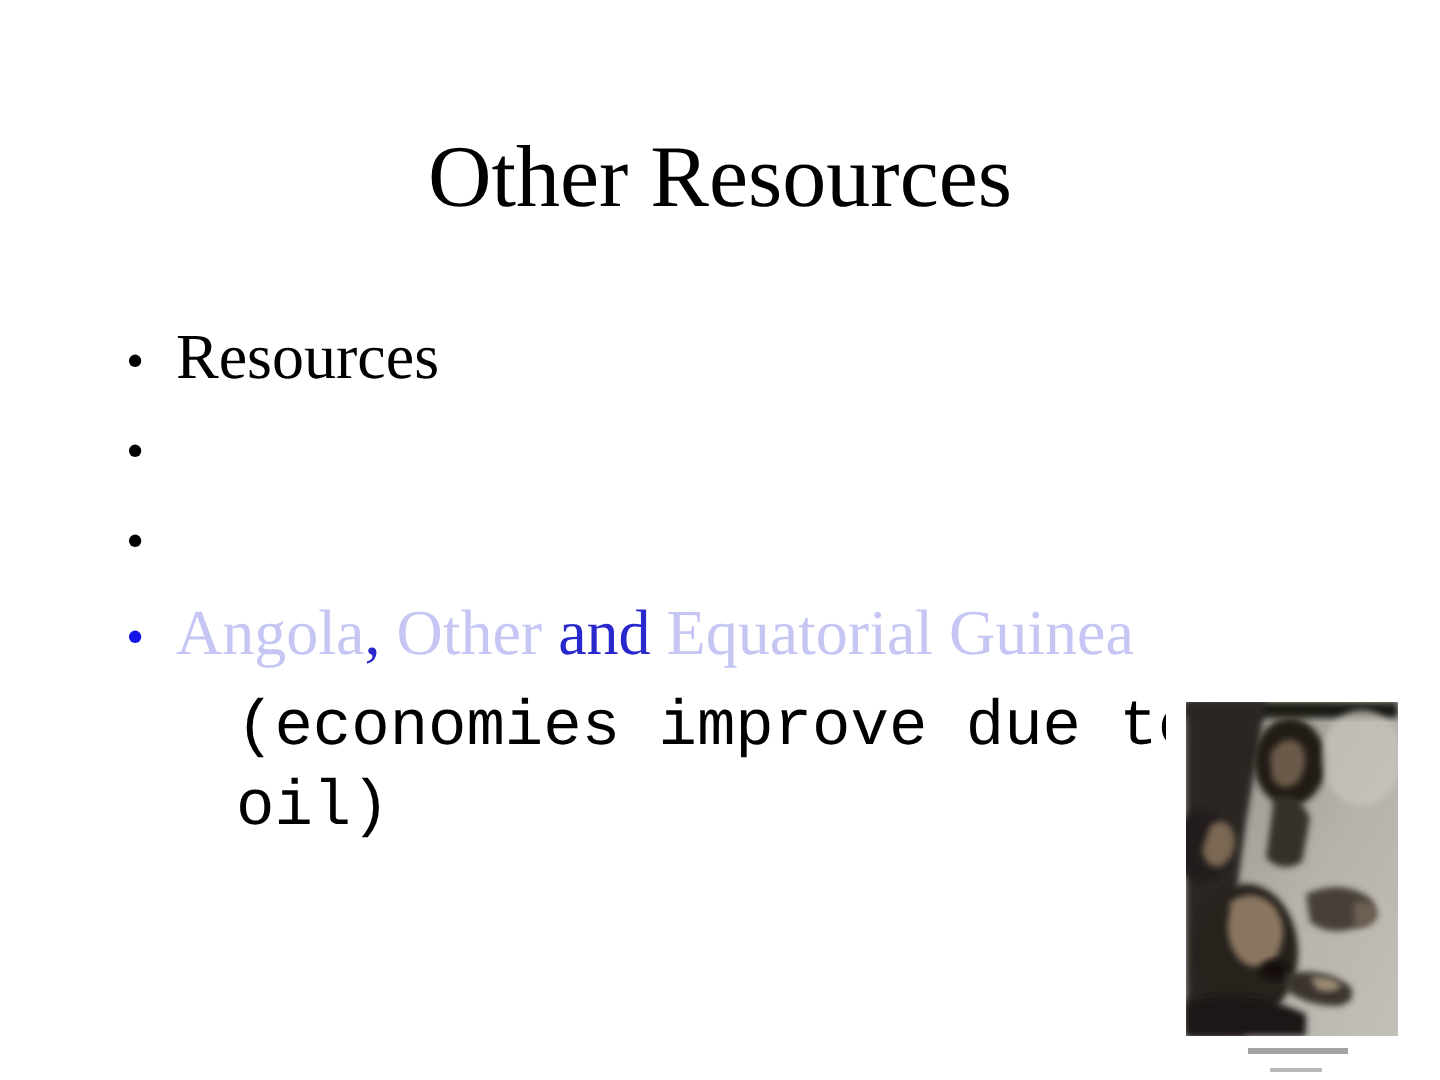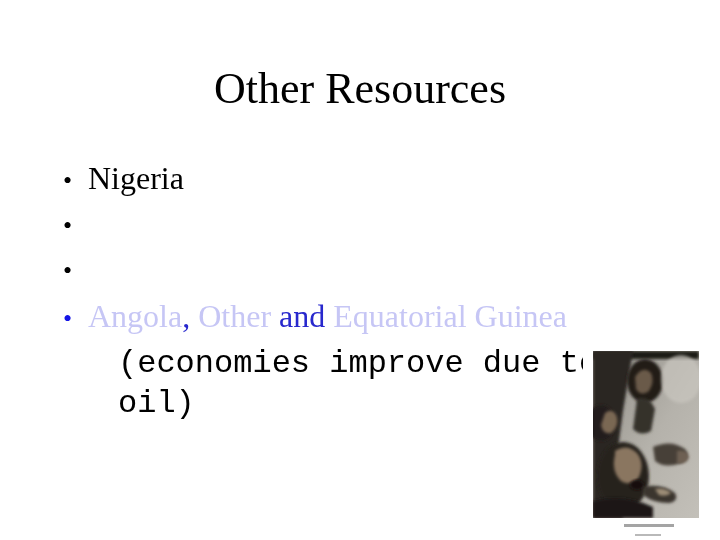--- a/index.html
+++ b/index.html
@@ -106,21 +106,21 @@
 <body>
 
 <div class="slide">
 
   <div class="title">Other Resources</div>
 
   <div class="content">
 
     <div class="bullet-row">
       <span class="bullet-marker">•</span>
-      <span class="bullet-text">Nigeria</span>
+      <span class="bullet-text">Resources</span>
     </div>
 
     <div class="bullet-row">
       <span class="bullet-marker">•</span>
     </div>
 
     <div class="bullet-row">
       <span class="bullet-marker">•</span>
     </div>
 

